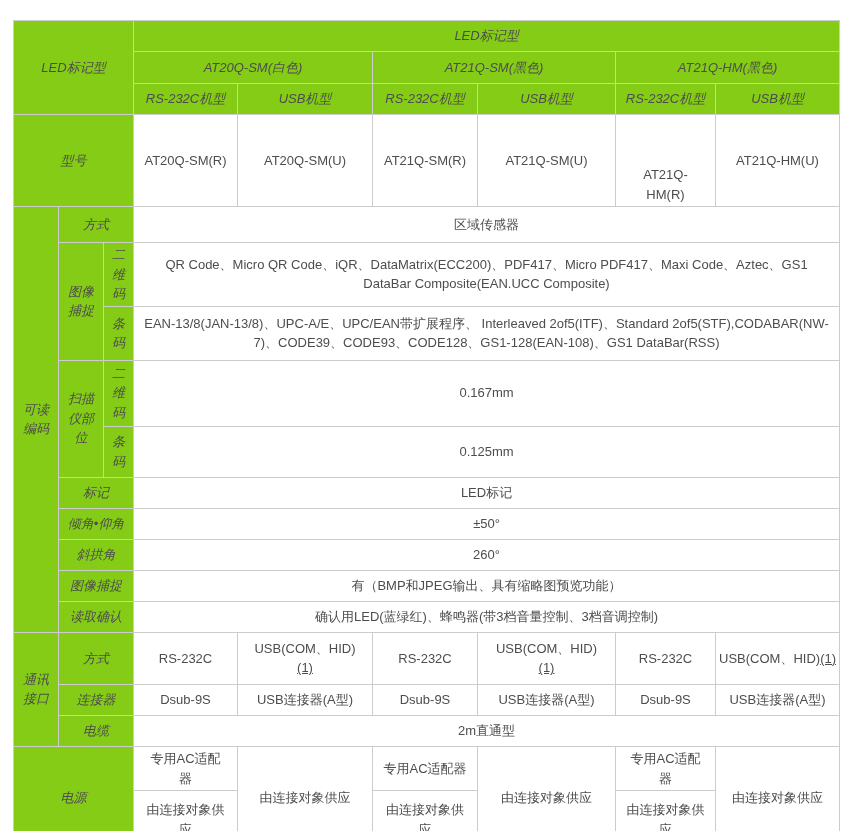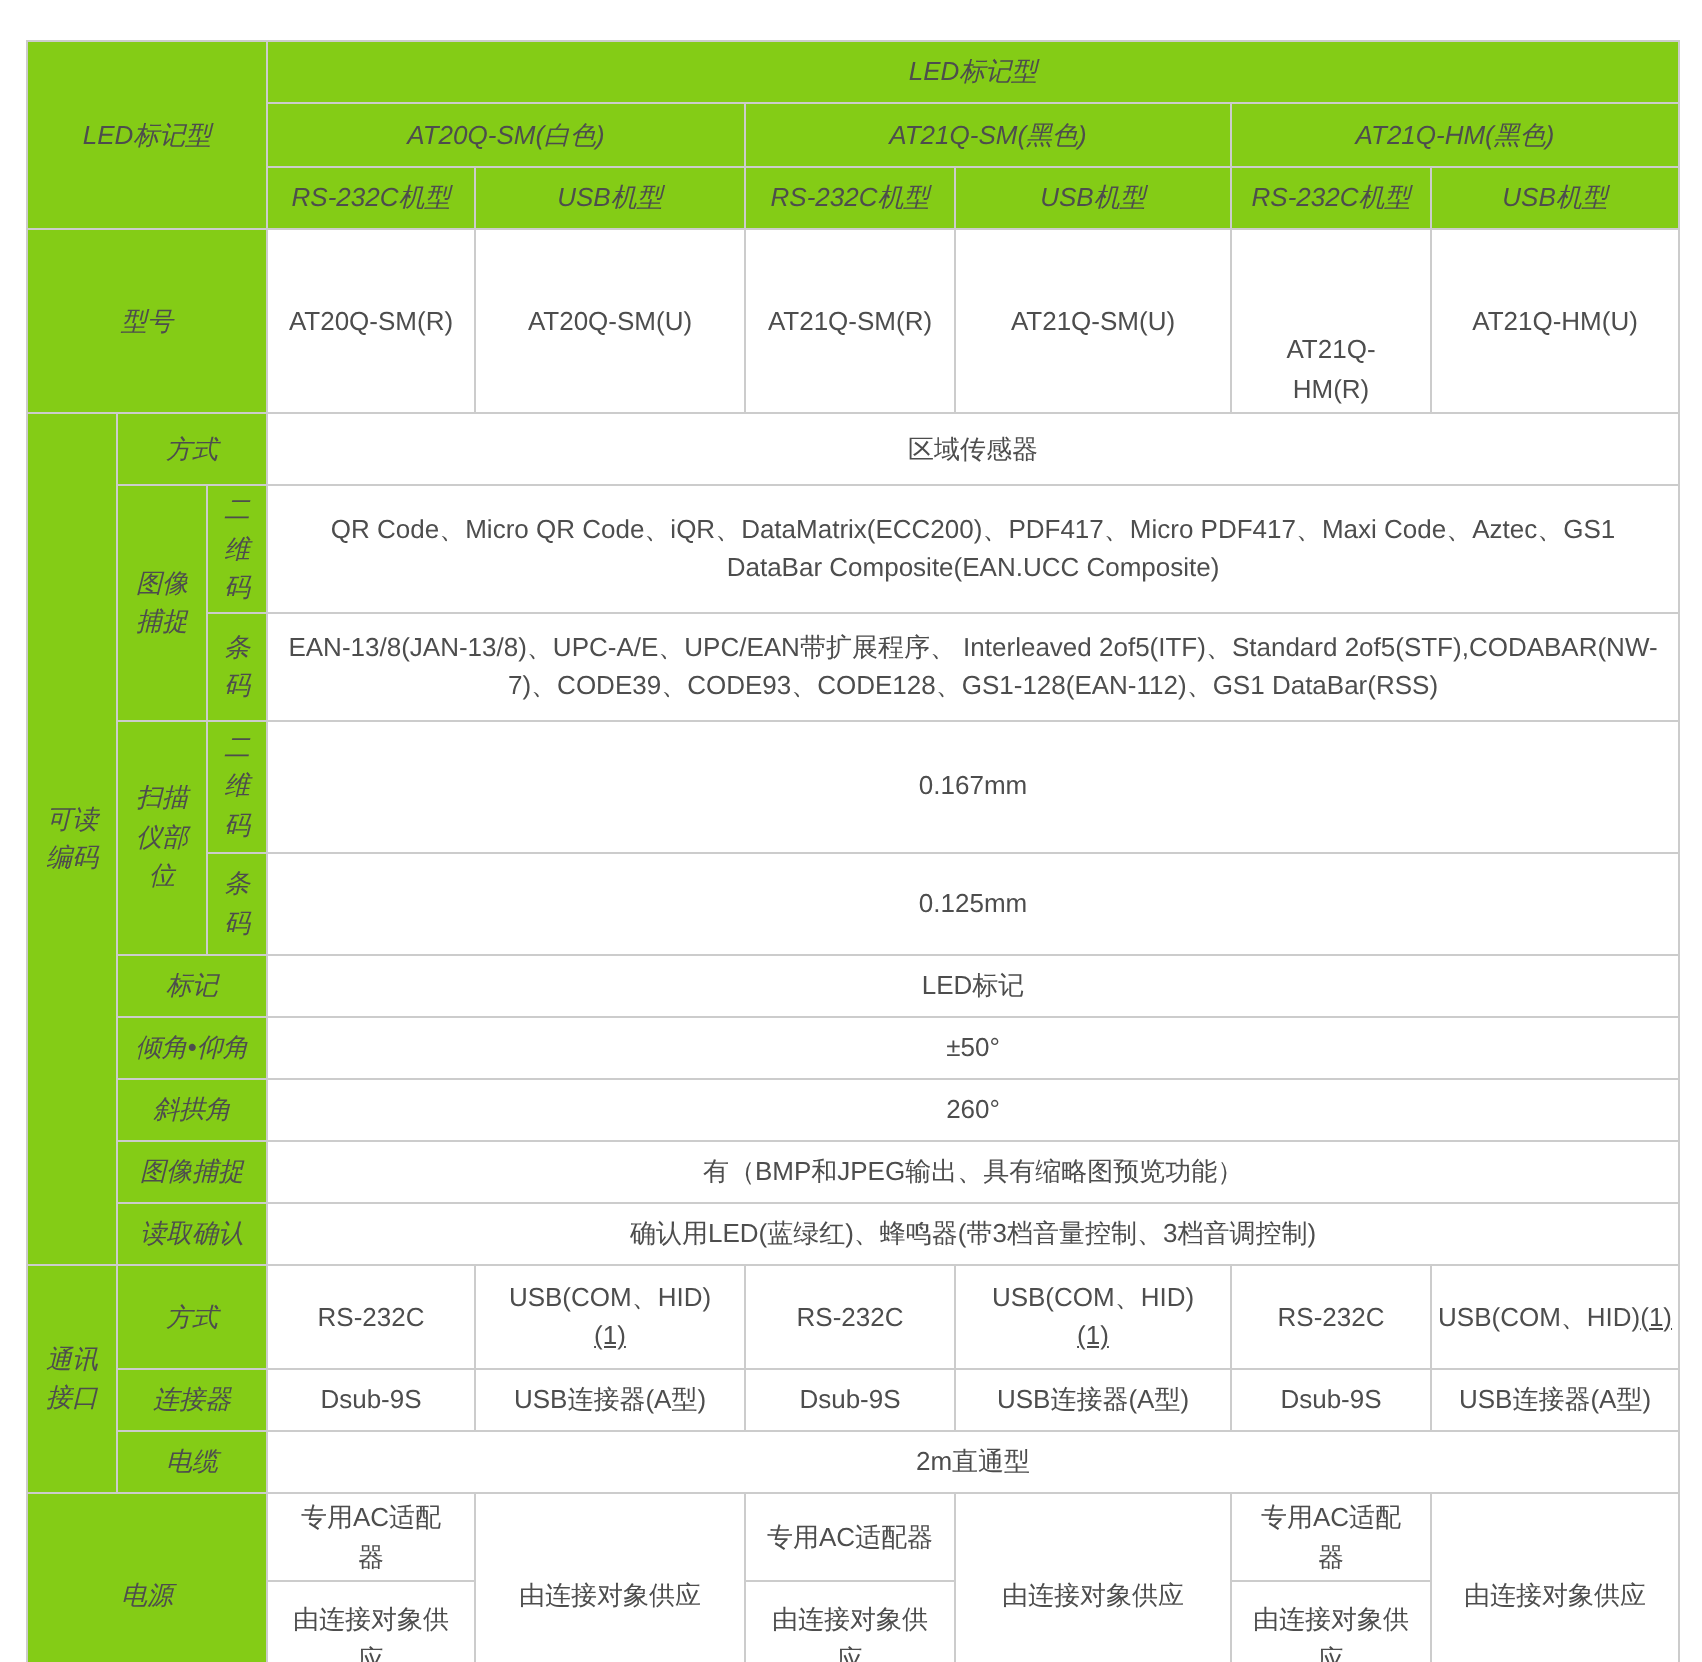--- a/index.html
+++ b/index.html
@@ -97,21 +97,21 @@
     <td class="lbl" colspan="2">方式</td>
     <td colspan="6">区域传感器</td>
   </tr>
   <tr class="r58">
     <td class="lbl" rowspan="2">图像捕捉</td>
     <td class="lbl">二维码</td>
     <td colspan="6">QR Code、Micro QR Code、iQR、DataMatrix(ECC200)、PDF417、Micro PDF417、Maxi Code、Aztec、GS1 DataBar Composite(EAN.UCC Composite)</td>
   </tr>
   <tr class="r54">
     <td class="lbl">条码</td>
-    <td colspan="6">EAN-13/8(JAN-13/8)、UPC-A/E、UPC/EAN带扩展程序、 Interleaved 2of5(ITF)、Standard 2of5(STF),CODABAR(NW-7)、CODE39、CODE93、CODE128、GS1-128(EAN-112)、GS1 DataBar(RSS)</td>
+    <td colspan="6">EAN-13/8(JAN-13/8)、UPC-A/E、UPC/EAN带扩展程序、 Interleaved 2of5(ITF)、Standard 2of5(STF),CODABAR(NW-7)、CODE39、CODE93、CODE128、GS1-128(EAN-108)、GS1 DataBar(RSS)</td>
   </tr>
   <tr class="r66">
     <td class="lbl" rowspan="2">扫描仪部位</td>
     <td class="lbl">二维码</td>
     <td colspan="6">0.167mm</td>
   </tr>
   <tr class="r51">
     <td class="lbl">条码</td>
     <td colspan="6">0.125mm</td>
   </tr>

